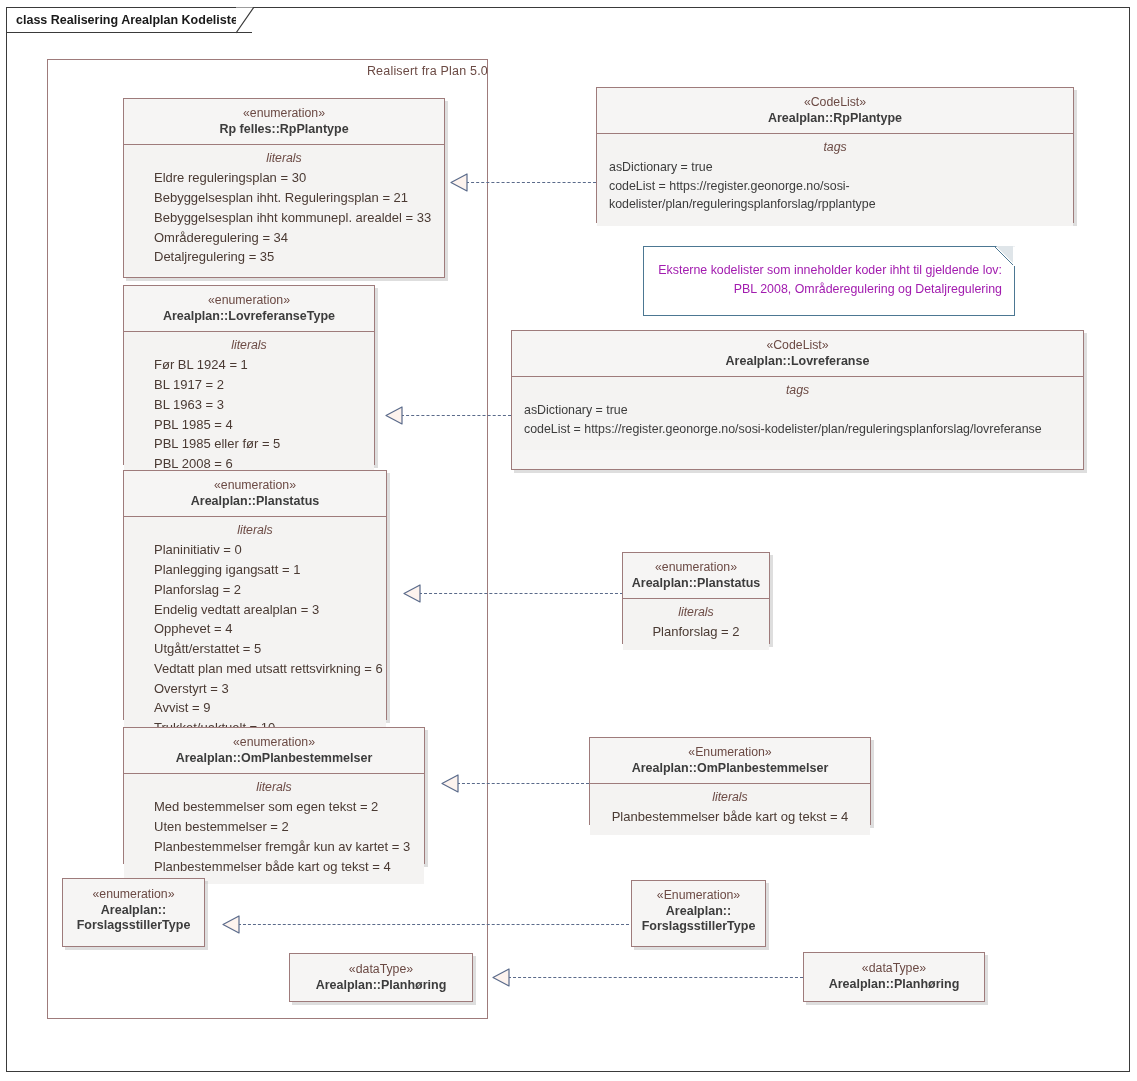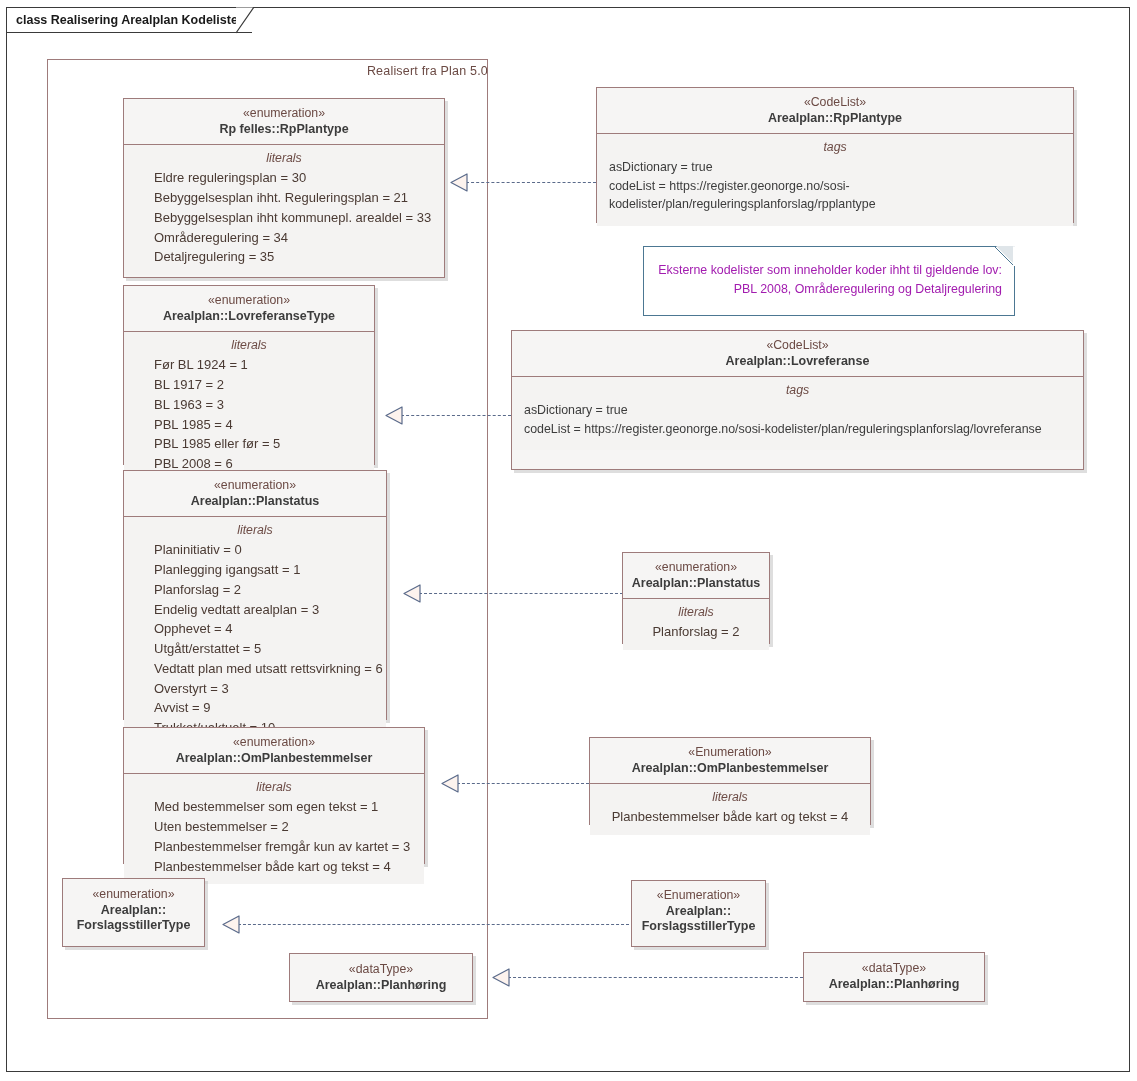--- a/index.html
+++ b/index.html
@@ -298,21 +298,21 @@
   </div>
 
   <div class="uml" style="left:123px; top:727px; width:302px; height:137px;">
     <div class="uml-head">
       <span class="stereo">«enumeration»</span>
       <span class="cname">Arealplan::OmPlanbestemmelser</span>
     </div>
     <div class="uml-compart">
       <div class="compart-label">literals</div>
       <ul class="lit-list indent">
-          <li>Med bestemmelser som egen tekst = 1</li>
+          <li>Med bestemmelser som egen tekst = 2</li>
           <li>Uten bestemmelser = 2</li>
           <li>Planbestemmelser fremgår kun av kartet = 3</li>
           <li>Planbestemmelser både kart og tekst = 4</li>
         </ul>
     </div>
   </div>
 
   <div class="uml" style="left:62px; top:878px; width:143px; height:69px;">
     <div class="uml-head noborder" style="padding-top:8px;">
       <span class="stereo">«enumeration»</span>

